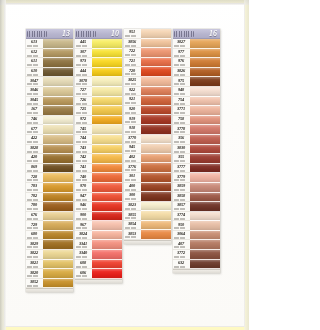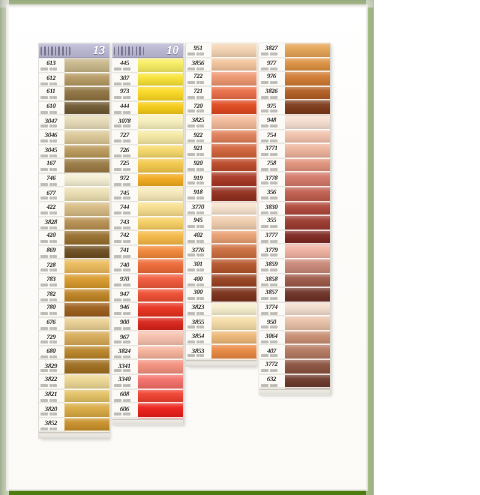--- a/index.html
+++ b/index.html
@@ -6,21 +6,21 @@
   html,body{margin:0;padding:0;}
   body{
     width:249px;height:330px;
     background:#ffffff;
     font-family:"Liberation Serif",serif;
     overflow:hidden;
     position:relative;
   }
   #page{
     position:absolute;inset:0;
-    background:#4d7c0f;
+    background:#fef9c3;
     overflow:hidden;
     padding-left:40px;
   }
   
   #paper{
     position:absolute;
     left:4px;top:3px;right:4px;bottom:3px;
     background:linear-gradient(180deg,#ffffff 0%,#fdfcfa 35%,#fbfaf7 100%);
     box-shadow:inset 0 0 0 1px #eceae6;
   }
@@ -966,20 +966,24 @@
                 <i></i>
                 <i></i>
               </div>
             </div>
             <div class="swatch" style="background: rgb(234, 137, 67);"></div>
           </div>
         </div>
         <div class="col-foot"></div>
       </div>
       <div class="col" style="left: 173px; top: 29px;">
+        <div class="col-head">
+          <span class="brand"></span>
+          <span class="col-num">16</span>
+        </div>
         <div class="rows">
           <div class="row">
             <div class="lbl">
               <div class="code">3827</div>
               <div class="sub">
                 <i></i>
                 <i></i>
                 <i></i>
               </div>
             </div>

